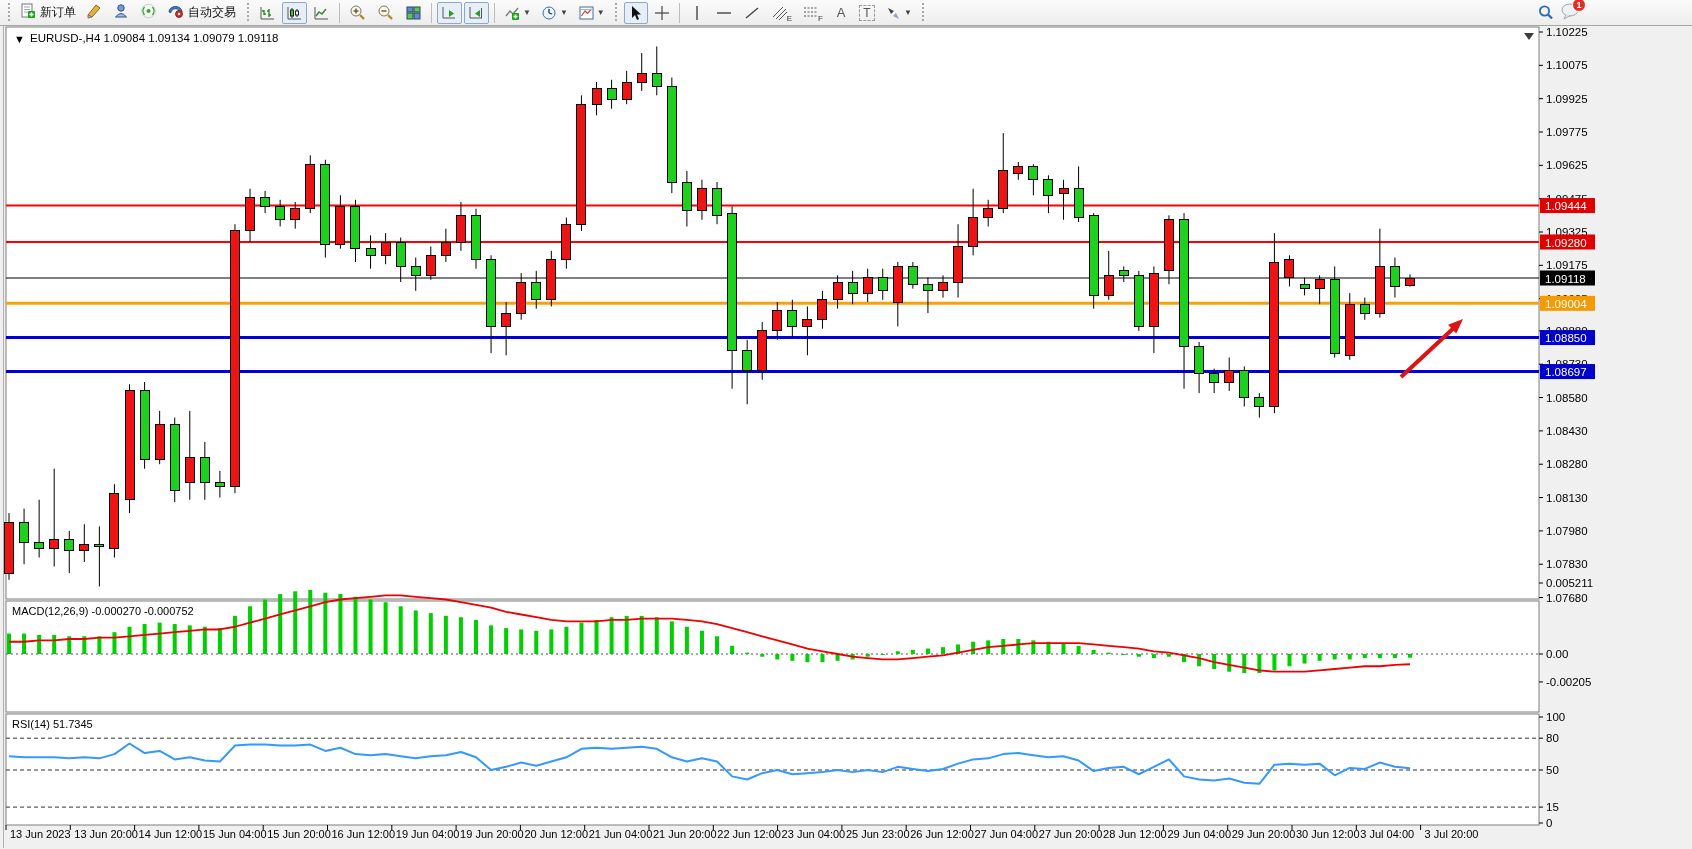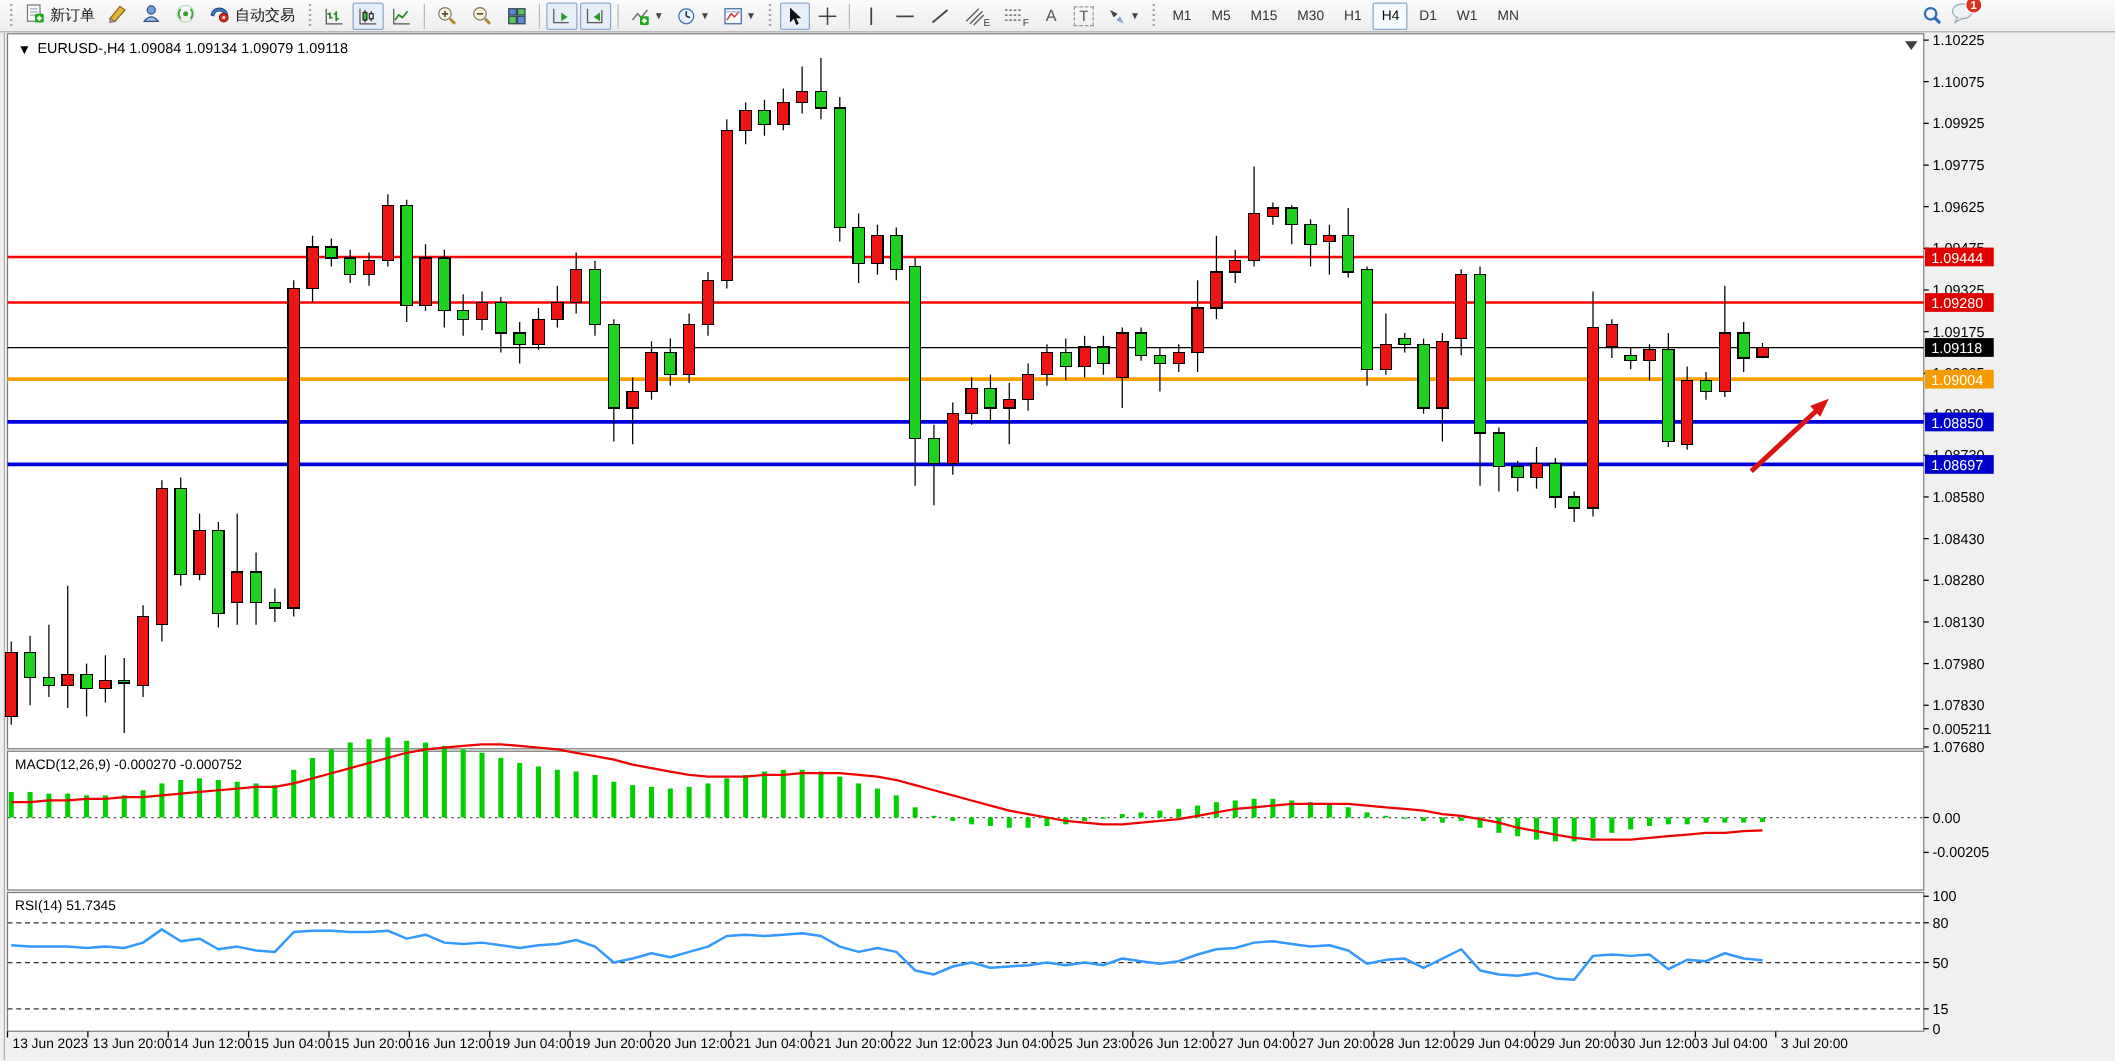--- a/index.html
+++ b/index.html
@@ -236,31 +236,20 @@
       <svg width="17" height="16">
           <path d="M3 4 l5 3 l-1.5 1.5 l4 4 l1.5-1.5 l3 5" fill="none" stroke="none"></path>
           <polygon points="3,3 9,6 6,9" fill="#444"></polygon>
           <polygon points="14,14 8,11 11,8" fill="#8aa4c8"></polygon>
         </svg>
       <span class="caret">▼</span>
     </div>
 
     <div class="grip"></div>
 
-    <div id="tf-group" style="display:flex;align-items:center;">
-        <div class="tf">M1</div>
-        <div class="tf">M5</div>
-        <div class="tf">M15</div>
-        <div class="tf">M30</div>
-        <div class="tf">H1</div>
-        <div class="tf active">H4</div>
-        <div class="tf">D1</div>
-        <div class="tf">W1</div>
-        <div class="tf">MN</div>
-      </div>
 
     <div class="spacer"></div>
 
     <div class="tbtn">
       <svg width="18" height="17">
           <circle cx="7.5" cy="7" r="4.6" fill="none" stroke="#2b6cb8" stroke-width="1.8"></circle>
           <line x1="11" y1="10.5" x2="15" y2="14.5" stroke="#2b6cb8" stroke-width="2.4"></line>
         </svg>
     </div>
     <div class="chatwrap">

